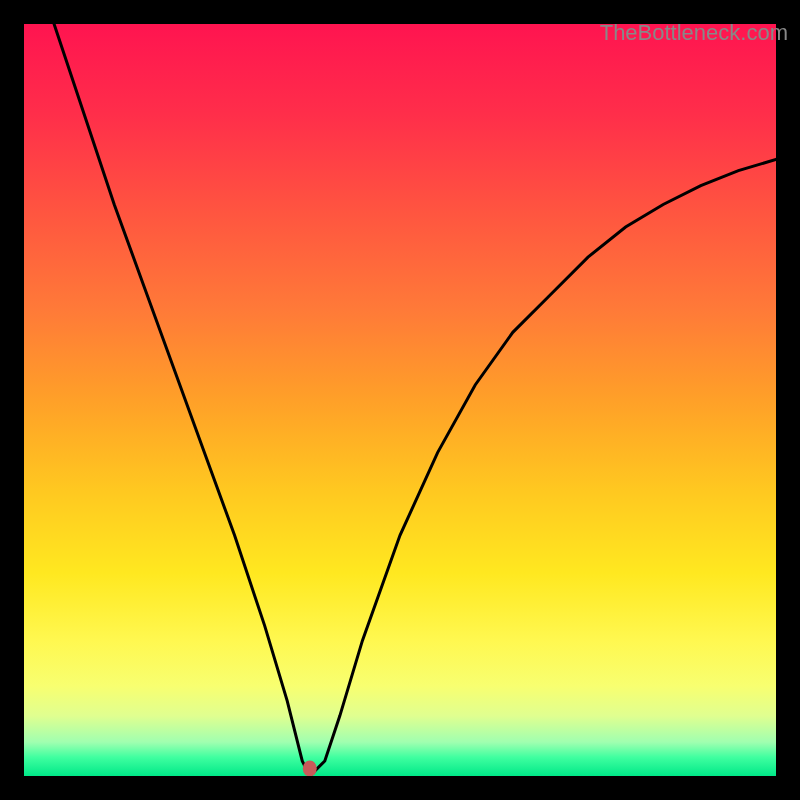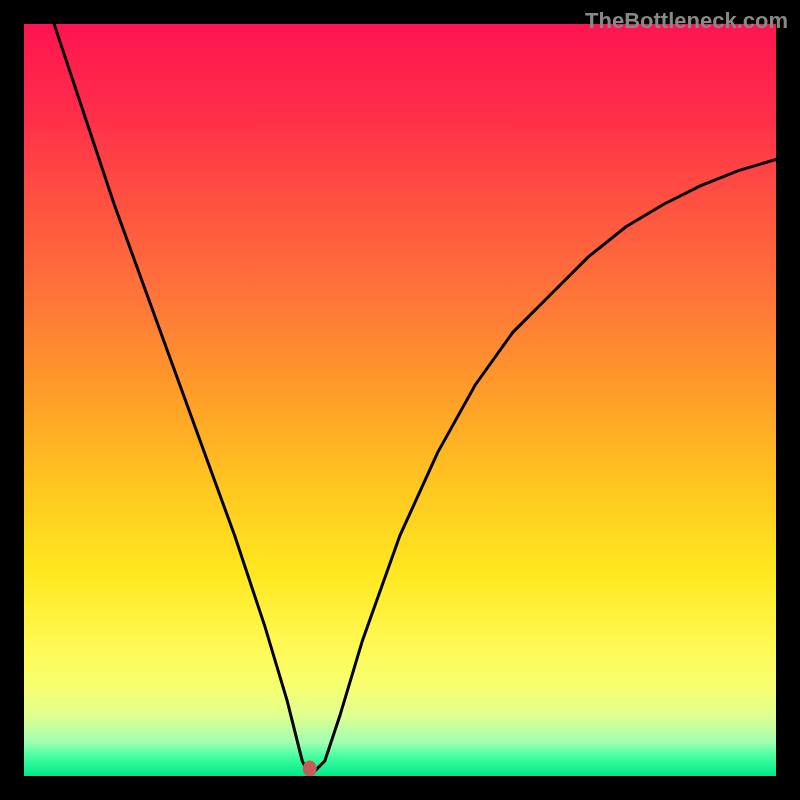--- a/index.html
+++ b/index.html
@@ -9,25 +9,25 @@
     }
     body {
       width: 800px;
       height: 800px;
       background: #000;
       position: relative;
       overflow: hidden;
     }
     .watermark {
       position: absolute;
-      top: 8px;
+      top: 20px;
       right: 12px;
       font-family: Arial, sans-serif;
       font-size: 22px;
-      font-weight: bold;
+      font-weight: normal;
       color: #888;
       z-index: 10;
     }
     .chart-area {
       position: absolute;
       top: 24px;
       left: 24px;
       width: 752px;
       height: 752px;
       overflow: hidden;

